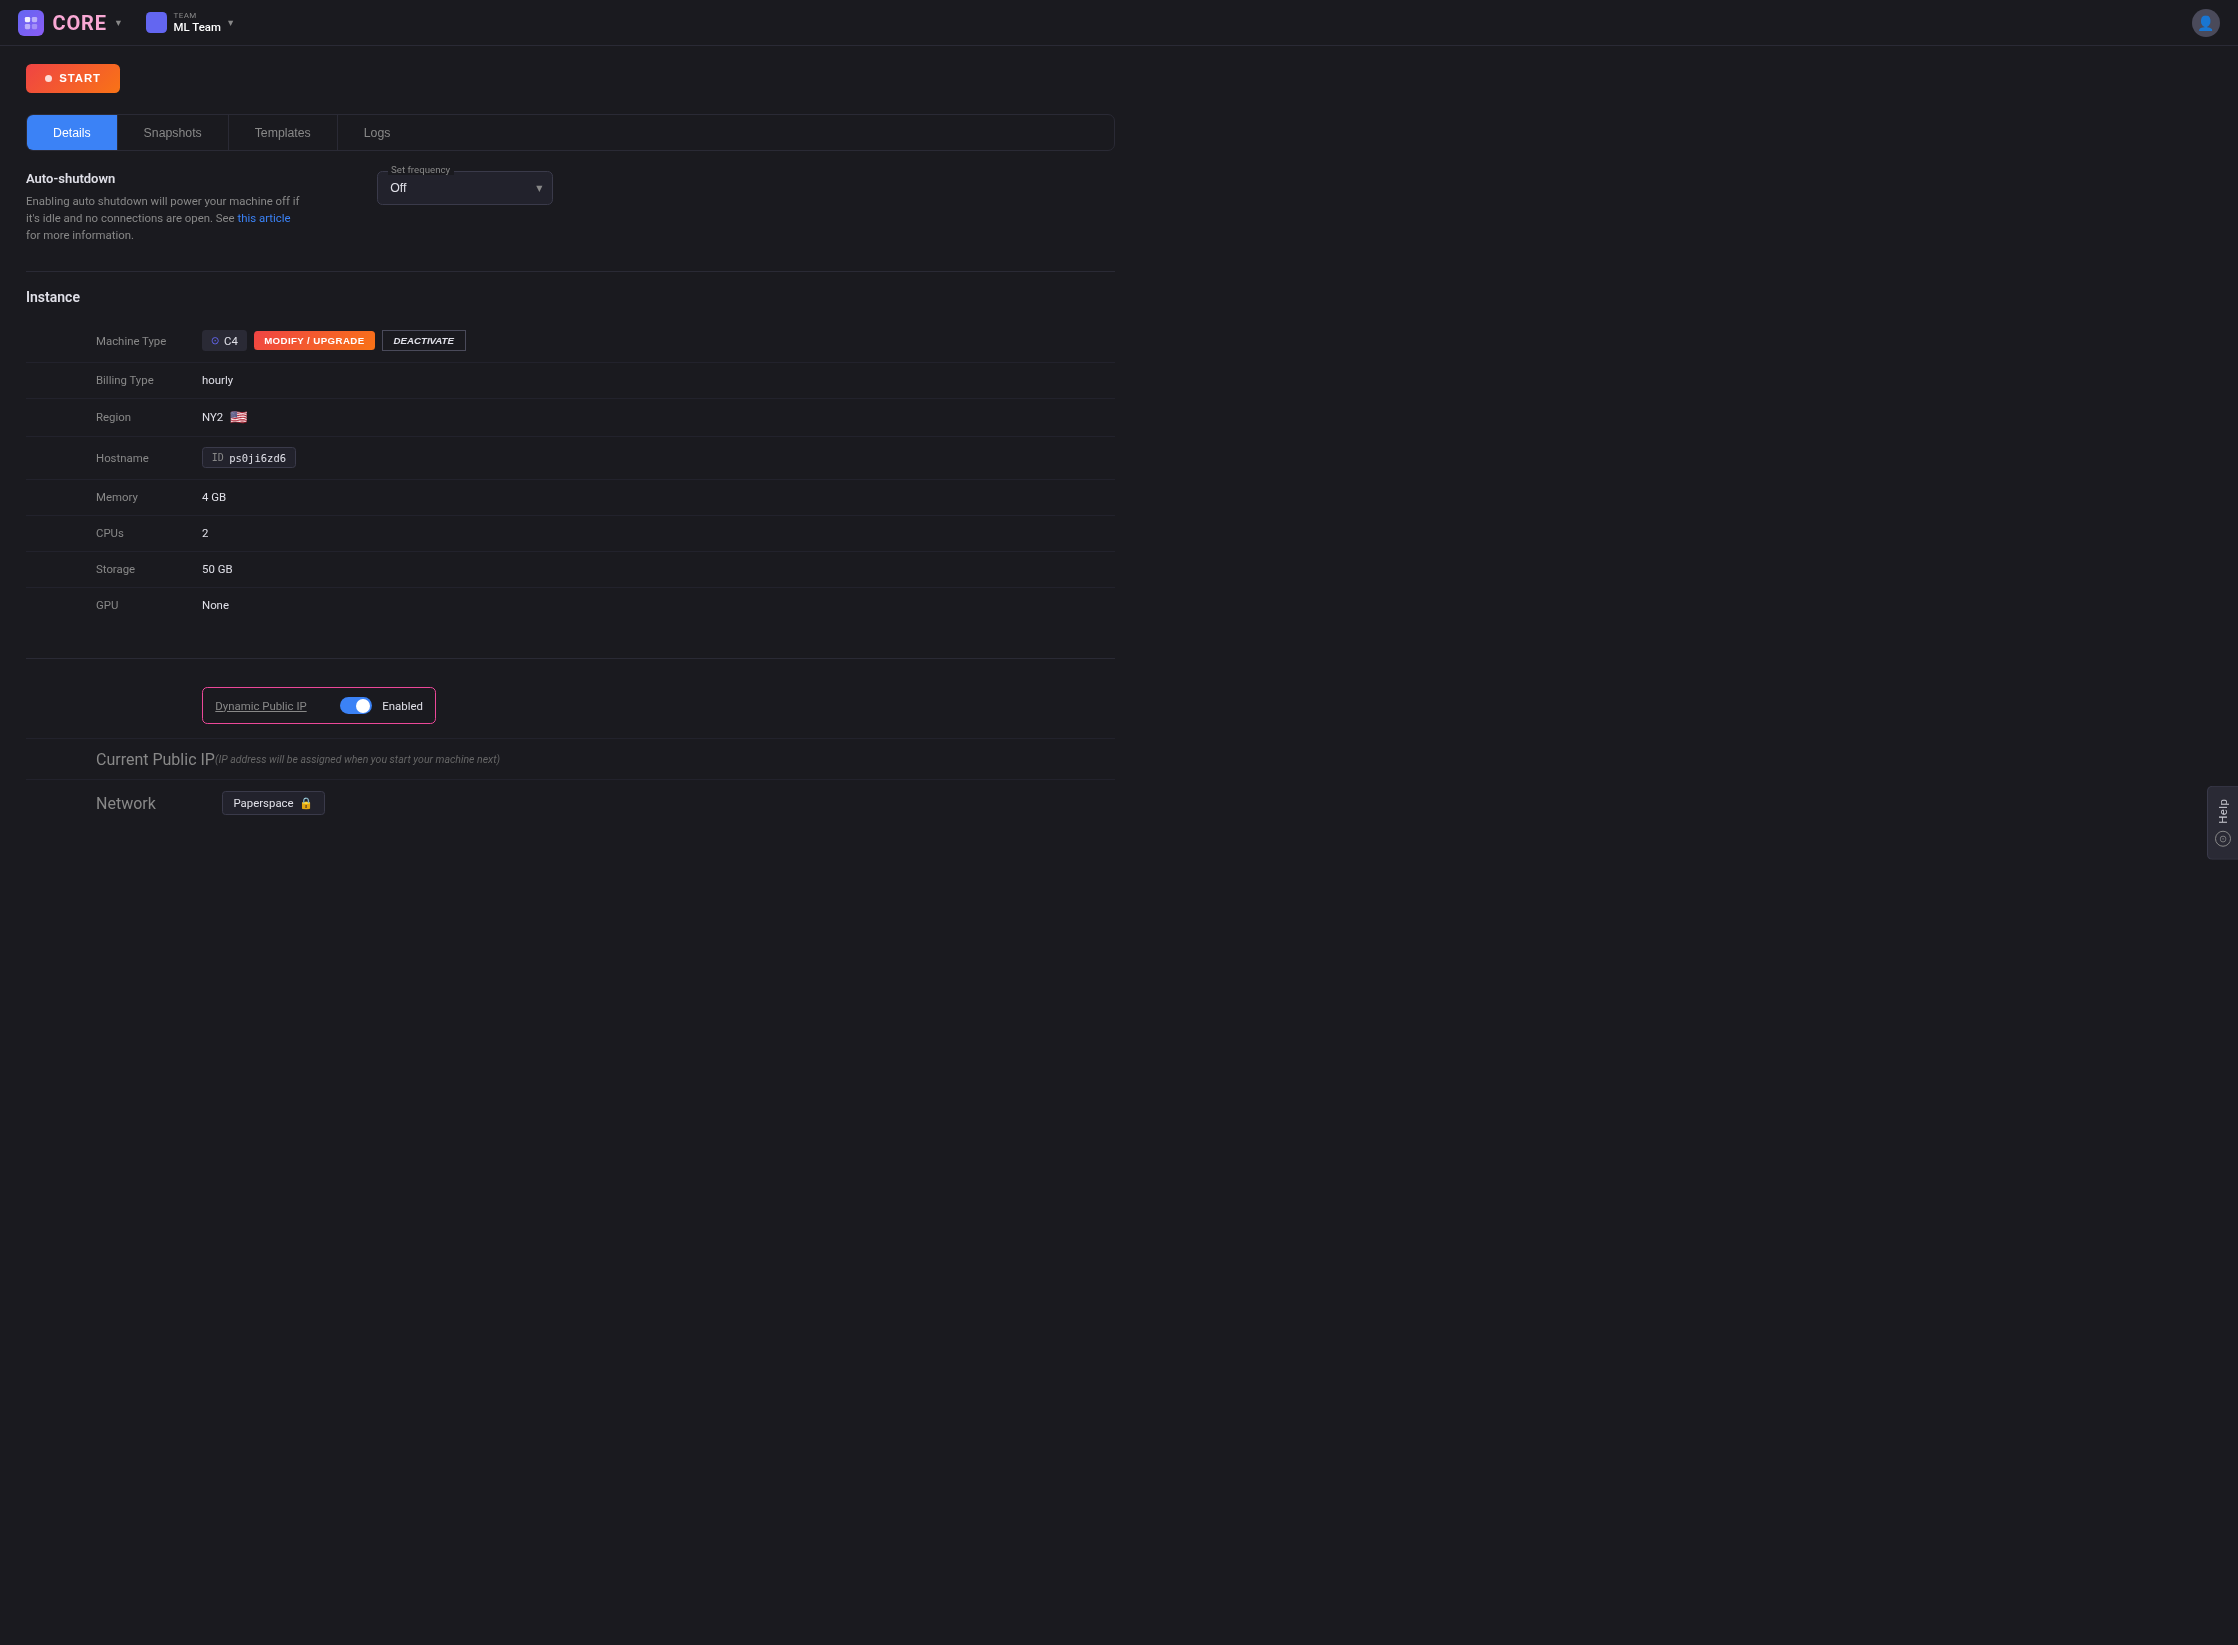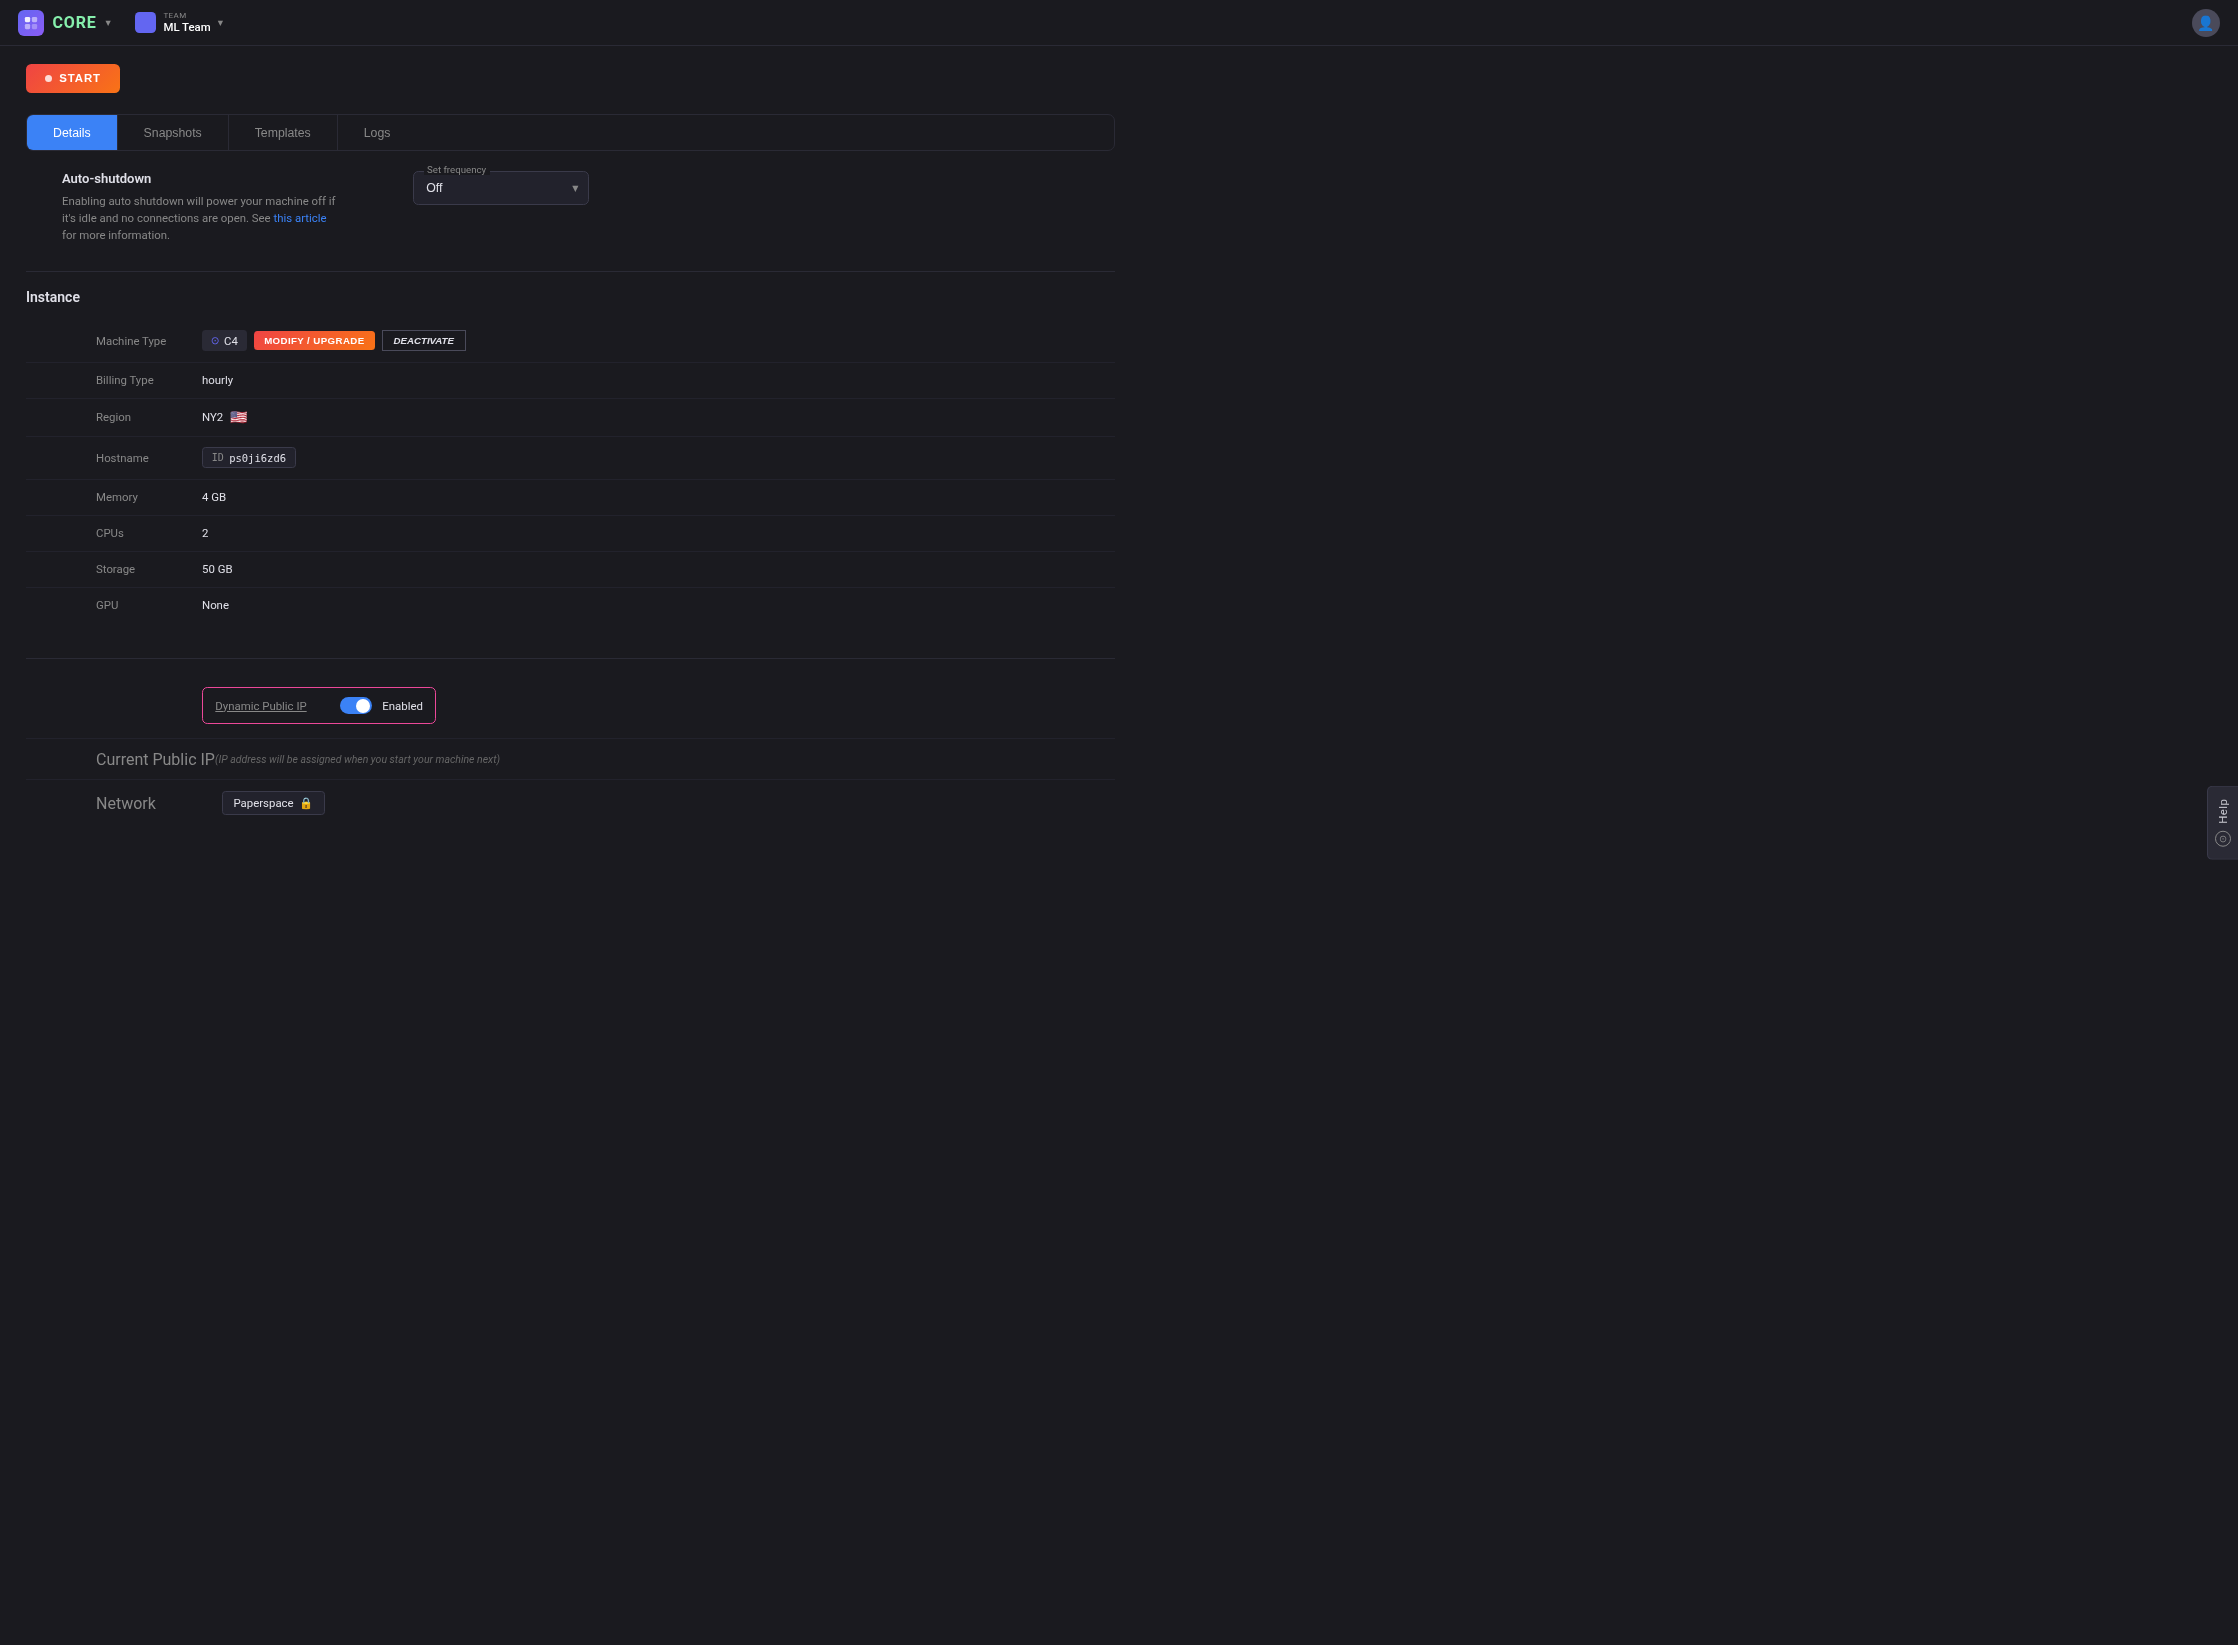--- a/index.html
+++ b/index.html
@@ -30,23 +30,23 @@
       width: 26px;
       height: 26px;
       background: linear-gradient(135deg, #6366f1, #8b5cf6);
       border-radius: 6.1px;
       display: flex;
       align-items: center;
       justify-content: center;
       font-size: 12.3px;
     }
     .brand-name {
-      color: #86efac;
+      color: #f9a8d4;
       font-weight: 700;
-      font-size: 16px;
+      font-size: 20px;
       letter-spacing: 0.9px;
     }
     .nav-chevron {
       color: #888;
       font-size: 10.5px;
     }
     .team-selector {
       display: flex;
       align-items: center;
       gap: 7px;
@@ -427,21 +427,20 @@
     }
 
     .divider-line {
       border: none;
       border-top: 0.9px solid #2a2a35;
       margin: 17.6px 0;
     }
 
     .autoshutdown-row-wrapper {
       margin-bottom: 26px;
-      margin-left: 36px;
     }
   </style>
 </head>
 <body>
 
 <nav class="top-nav">
   <div class="nav-left">
     <div class="logo-icon">
       <svg width="14" height="14" viewBox="0 0 16 16" fill="none">
         <rect x="1" y="1" width="6" height="6" rx="1.5" fill="white" opacity="0.9"></rect>

